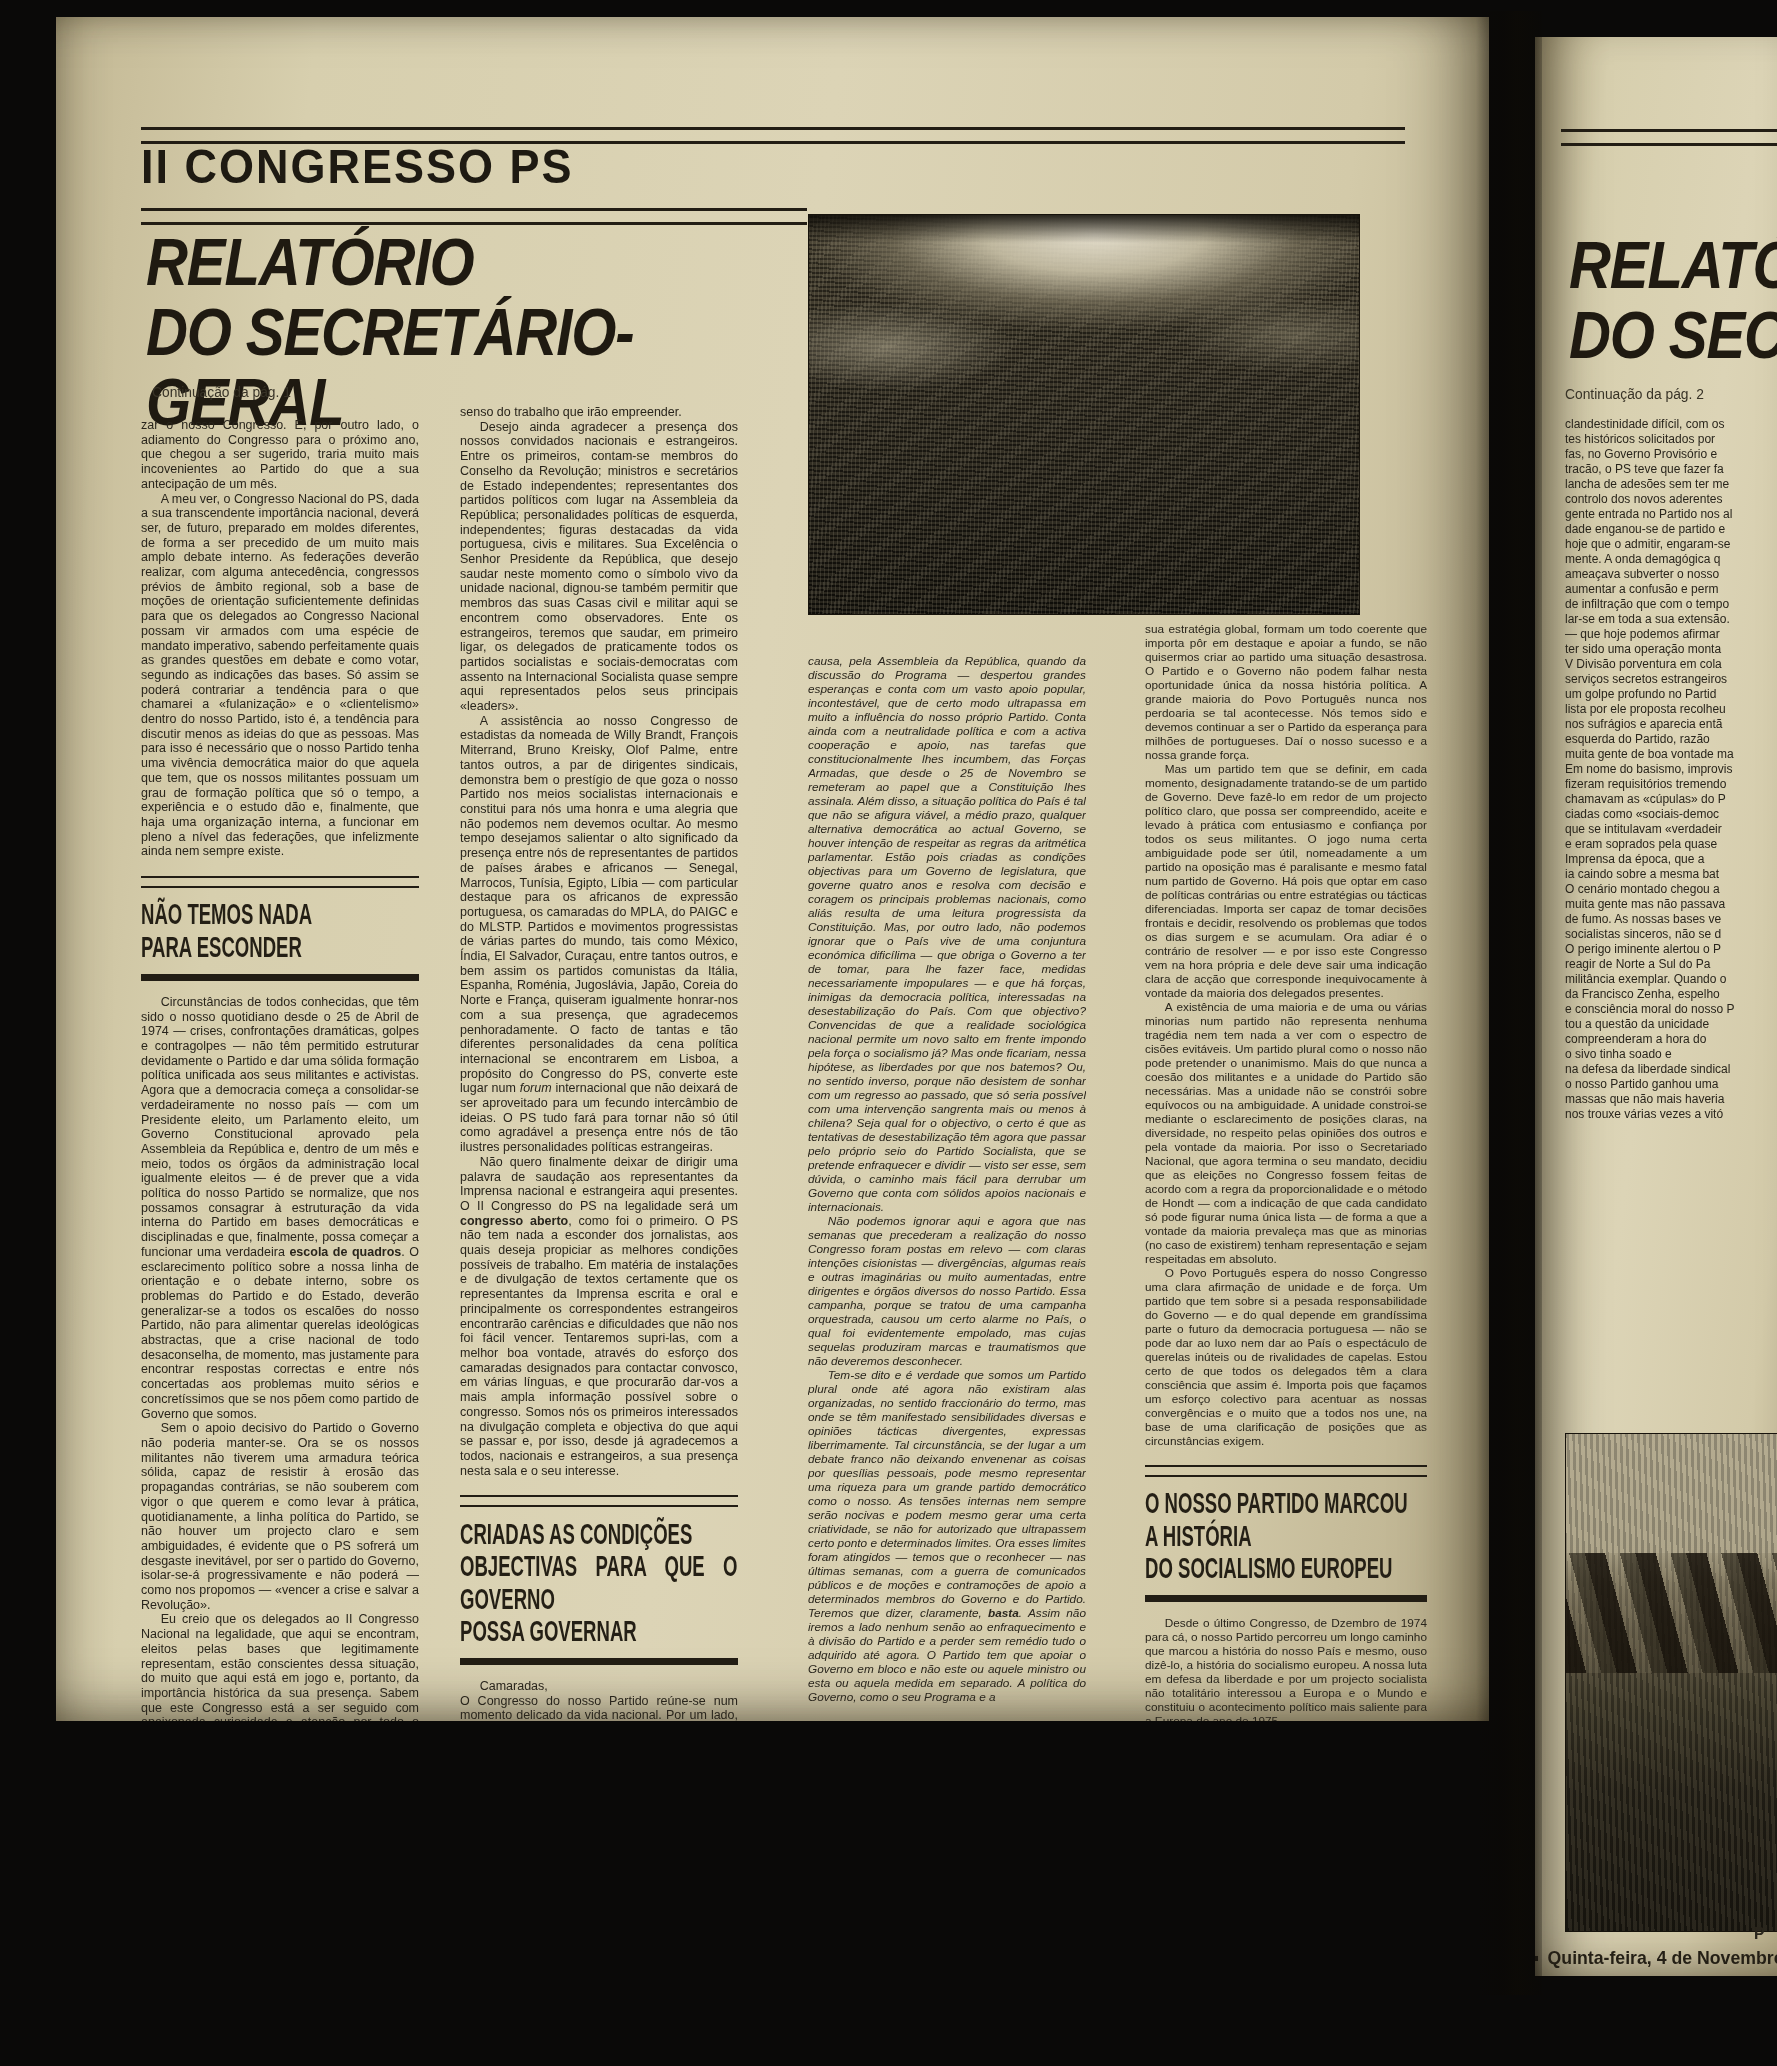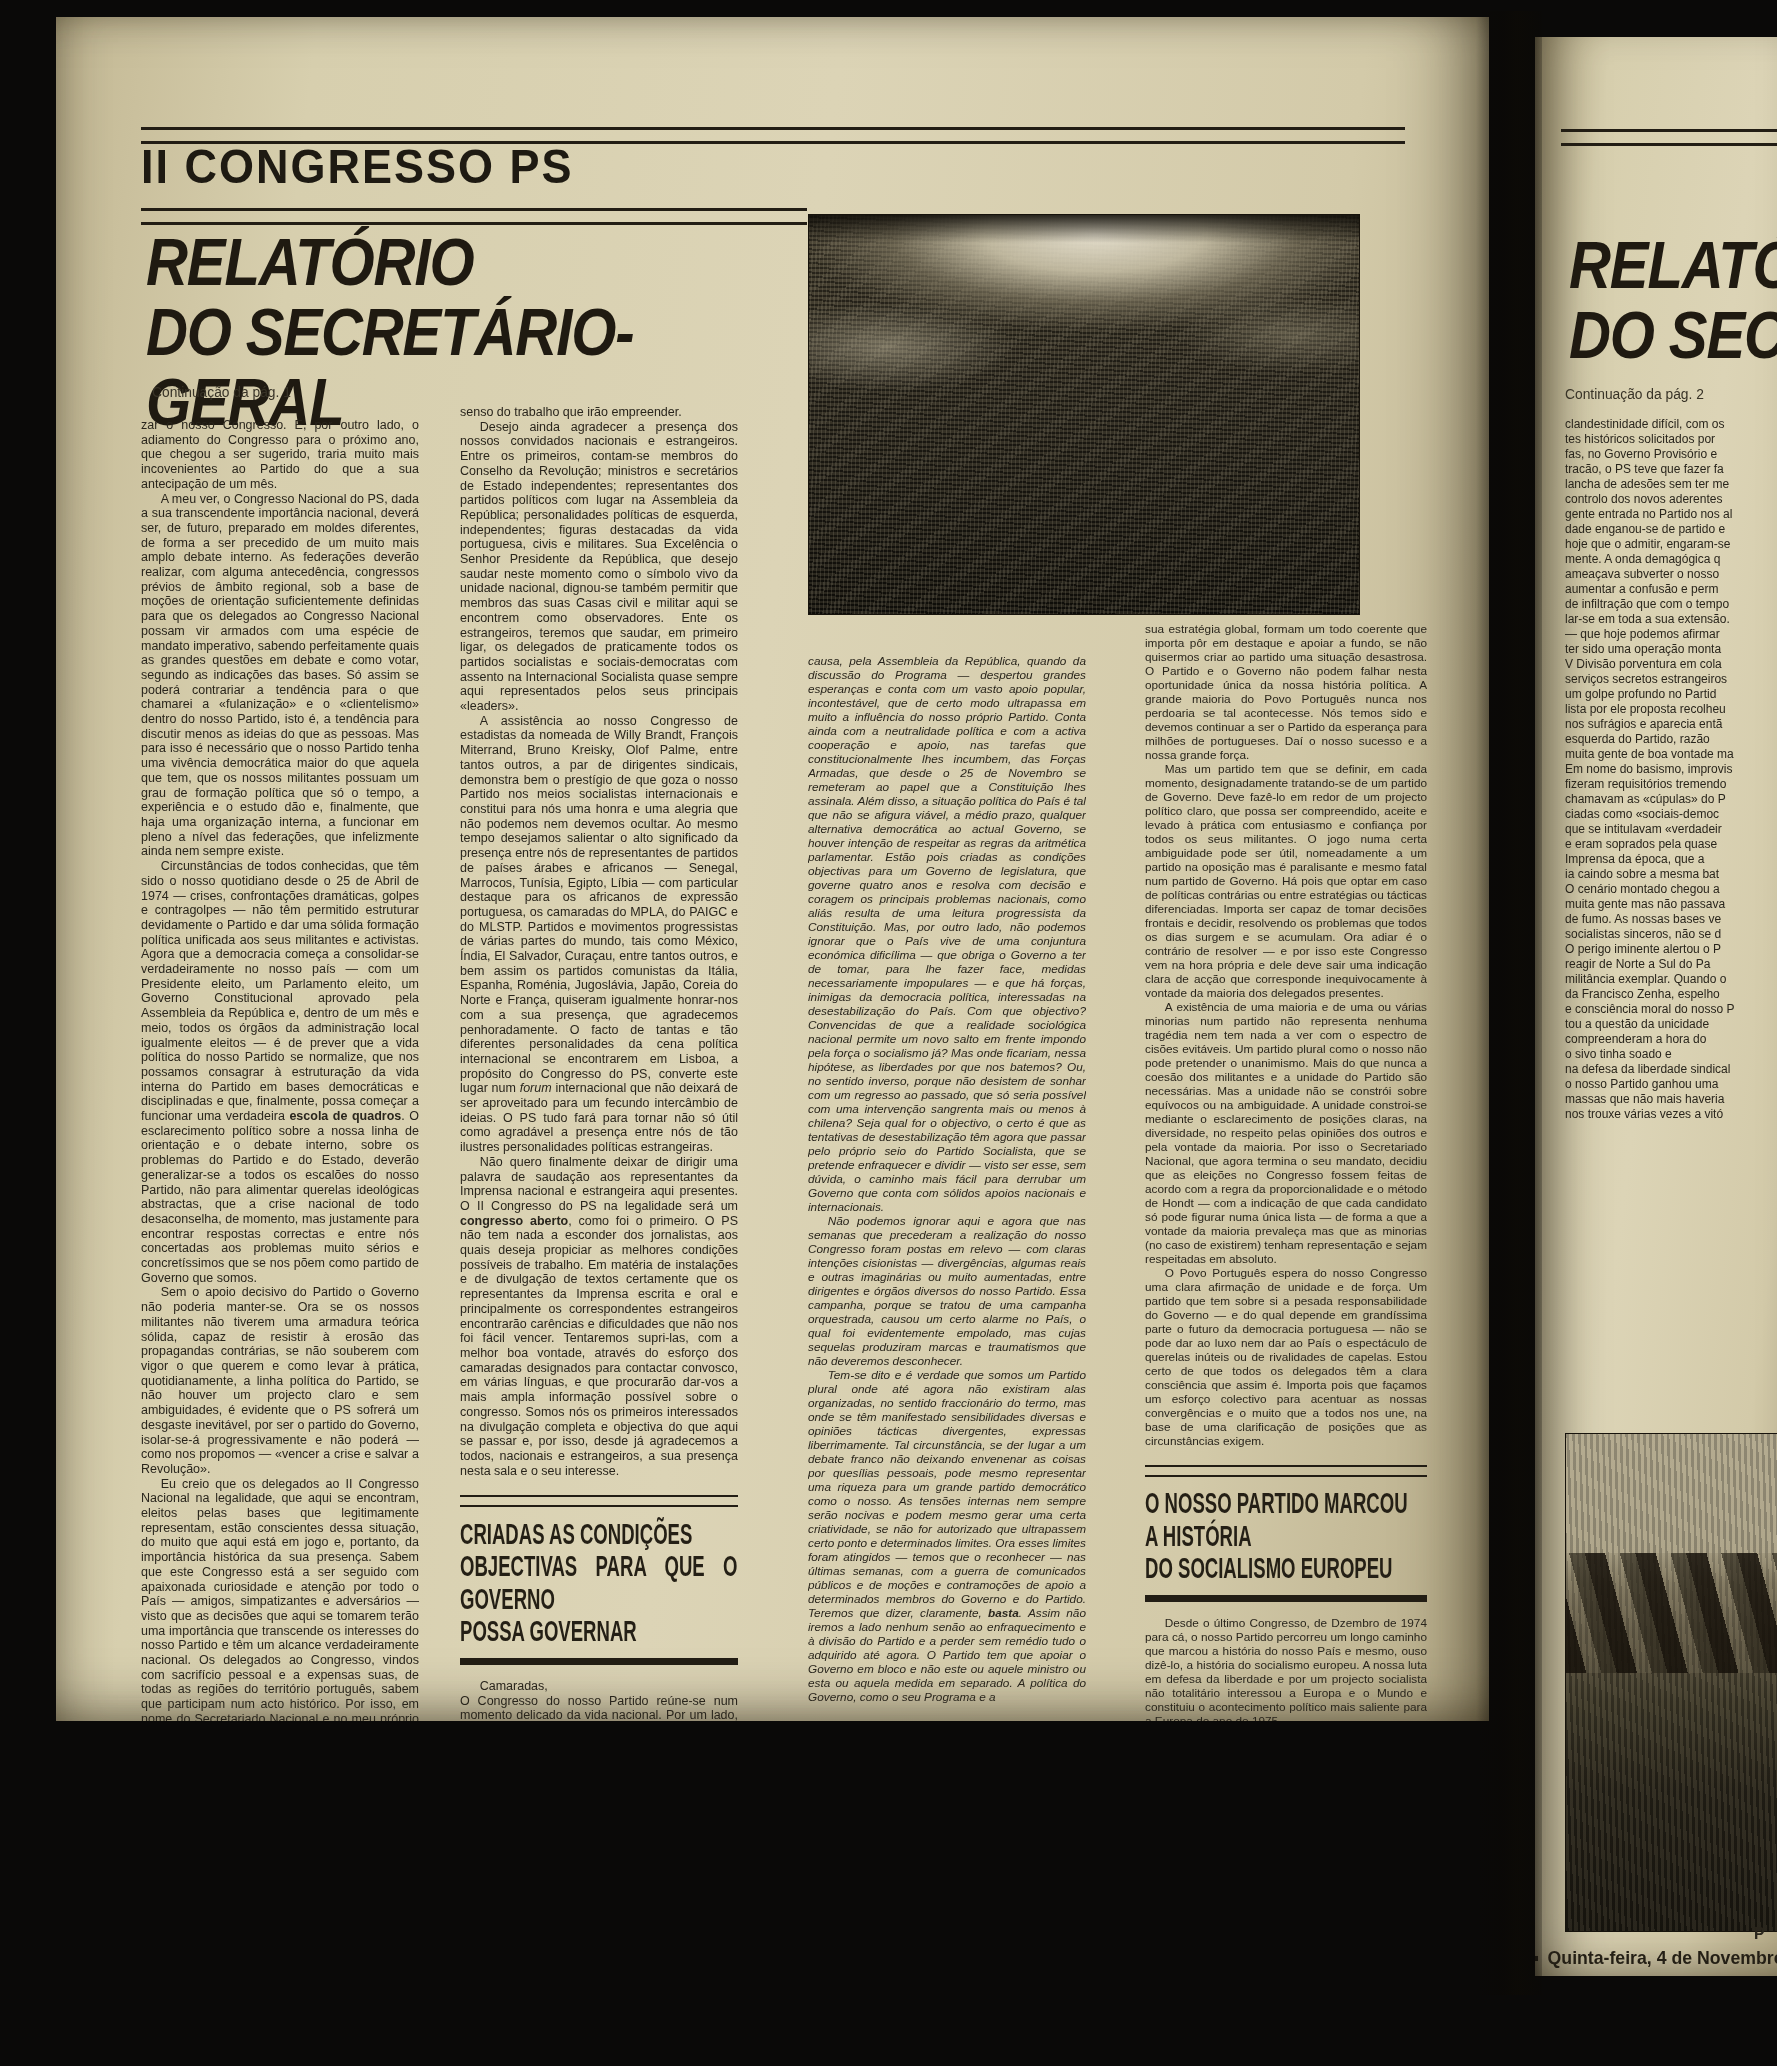--- a/index.html
+++ b/index.html
@@ -91,20 +91,25 @@
 
   <div id="title">RELATÓRIO
 DO SECRETÁRIO-GERAL</div>
   <div id="cont1" class="cont-small">Continuação da pág. 1</div>
 
   <div id="photo-hall" title="Fotografia da sala do congresso com delegados"></div>
 
   <div id="col1" class="col f19">
       <p class="para ni">zar o nosso Congresso. E, por outro lado, o adiamento do Congresso para o próximo ano, que chegou a ser sugerido, traria muito mais incovenientes ao Partido do que a sua antecipação de um mês.</p>
       <p class="para">A meu ver, o Congresso Nacional do PS, dada a sua transcendente importância nacional, deverá ser, de futuro, preparado em moldes diferentes, de forma a ser precedido de um muito mais amplo debate interno. As federações deverão realizar, com alguma antecedência, congressos prévios de âmbito regional, sob a base de moções de orientação suficientemente definidas para que os delegados ao Congresso Nacional possam vir armados com uma espécie de mandato imperativo, sabendo perfeitamente quais as grandes questões em debate e como votar, segundo as indicações das bases. Só assim se poderá contrariar a tendência para o que chamarei a «fulanização» e o «clientelismo» dentro do nosso Partido, isto é, a tendência para discutir menos as ideias do que as pessoas. Mas para isso é necessário que o nosso Partido tenha uma vivência democrática maior do que aquela que tem, que os nossos militantes possuam um grau de formação política que só o tempo, a experiência e o estudo dão e, finalmente, que haja uma organização interna, a funcionar em pleno a nível das federações, que infelizmente ainda nem sempre existe.</p>
+      <div class="sh">
+        <div class="rd"></div>
+        <h3>NÃO TEMOS NADA<br>PARA ESCONDER</h3>
+        <div class="rt"></div>
+      </div>
       <p class="para">Circunstâncias de todos conhecidas, que têm sido o nosso quotidiano desde o 25 de Abril de 1974 — crises, confrontações dramáticas, golpes e contragolpes — não têm permitido estruturar devidamente o Partido e dar uma sólida formação política unificada aos seus militantes e activistas. Agora que a democracia começa a consolidar-se verdadeiramente no nosso país — com um Presidente eleito, um Parlamento eleito, um Governo Constitucional aprovado pela Assembleia da República e, dentro de um mês e meio, todos os órgãos da administração local igualmente eleitos — é de prever que a vida política do nosso Partido se normalize, que nos possamos consagrar à estruturação da vida interna do Partido em bases democráticas e disciplinadas e que, finalmente, possa começar a funcionar uma verdadeira <b>escola de quadros</b>. O esclarecimento político sobre a nossa linha de orientação e o debate interno, sobre os problemas do Partido e do Estado, deverão generalizar-se a todos os escalões do nosso Partido, não para alimentar querelas ideológicas abstractas, que a crise nacional de todo desaconselha, de momento, mas justamente para encontrar respostas correctas e entre nós concertadas aos problemas muito sérios e concretíssimos que se nos põem como partido de Governo que somos.</p>
       <p class="para">Sem o apoio decisivo do Partido o Governo não poderia manter-se. Ora se os nossos militantes não tiverem uma armadura teórica sólida, capaz de resistir à erosão das propagandas contrárias, se não souberem com vigor o que querem e como levar à prática, quotidianamente, a linha política do Partido, se não houver um projecto claro e sem ambiguidades, é evidente que o PS sofrerá um desgaste inevitável, por ser o partido do Governo, isolar-se-á progressivamente e não poderá — como nos propomos — «vencer a crise e salvar a Revolução».</p>
       <p class="para">Eu creio que os delegados ao II Congresso Nacional na legalidade, que aqui se encontram, eleitos pelas bases que legitimamente representam, estão conscientes dessa situação, do muito que aqui está em jogo e, portanto, da importância histórica da sua presença. Sabem que este Congresso está a ser seguido com apaixonada curiosidade e atenção por todo o País — amigos, simpatizantes e adversários — visto que as decisões que aqui se tomarem terão uma importância que transcende os interesses do nosso Partido e têm um alcance verdadeiramente nacional. Os delegados ao Congresso, vindos com sacrifício pessoal e a expensas suas, de todas as regiões do território português, sabem que participam num acto histórico. Por isso, em nome do Secretariado Nacional e no meu próprio — no preciso momento em que depomos os nossos mandatos nas suas mãos — os desejos de saudar, calorosamente, com esperança na fecundidade e no bom</p>
     </div>
   <div id="col2" class="col f19">
       <p class="para ni">senso do trabalho que irão empreender.</p>
       <p class="para">Desejo ainda agradecer a presença dos nossos convidados nacionais e estrangeiros. Entre os primeiros, contam-se membros do Conselho da Revolução; ministros e secretários de Estado independentes; representantes dos partidos políticos com lugar na Assembleia da República; personalidades políticas de esquerda, independentes; figuras destacadas da vida portuguesa, civis e militares. Sua Excelência o Senhor Presidente da República, que desejo saudar neste momento como o símbolo vivo da unidade nacional, dignou-se também permitir que membros das suas Casas civil e militar aqui se encontrem como observadores. Ente os estrangeiros, teremos que saudar, em primeiro ligar, os delegados de praticamente todos os partidos socialistas e sociais-democratas com assento na Internacional Socialista quase sempre aqui representados pelos seus principais «leaders».</p>
       <p class="para">A assistência ao nosso Congresso de estadistas da nomeada de Willy Brandt, François Miterrand, Bruno Kreisky, Olof Palme, entre tantos outros, a par de dirigentes sindicais, demonstra bem o prestígio de que goza o nosso Partido nos meios socialistas internacionais e constitui para nós uma honra e uma alegria que não podemos nem devemos ocultar. Ao mesmo tempo desejamos salientar o alto significado da presença entre nós de representantes de partidos de países árabes e africanos — Senegal, Marrocos, Tunísia, Egipto, Líbia — com particular destaque para os africanos de expressão portuguesa, os camaradas do MPLA, do PAIGC e do MLSTP. Partidos e movimentos progressistas de várias partes do mundo, tais como México, Índia, El Salvador, Curaçau, entre tantos outros, e bem assim os partidos comunistas da Itália, Espanha, Roménia, Jugoslávia, Japão, Coreia do Norte e França, quiseram igualmente honrar-nos com a sua presença, que agradecemos penhoradamente. O facto de tantas e tão diferentes personalidades da cena política internacional se encontrarem em Lisboa, a propósito do Congresso do PS, converte este lugar num <i>forum</i> internacional que não deixará de ser aproveitado para um fecundo intercâmbio de ideias. O PS tudo fará para tornar não só útil como agradável a presença entre nós de tão ilustres personalidades políticas estrangeiras.</p>
       <p class="para">Não quero finalmente deixar de dirigir uma palavra de saudação aos representantes da Imprensa nacional e estrangeira aqui presentes. O II Congresso do PS na legalidade será um <b>congresso aberto</b>, como foi o primeiro. O PS não tem nada a esconder dos jornalistas, aos quais deseja propiciar as melhores condições possíveis de trabalho. Em matéria de instalações e de divulgação de textos certamente que os representantes da Imprensa escrita e oral e principalmente os correspondentes estrangeiros encontrarão carências e dificuldades que não nos foi fácil vencer. Tentaremos supri-las, com a melhor boa vontade, através do esforço dos camaradas designados para contactar convosco, em várias línguas, e que procurarão dar-vos a mais ampla informação possível sobre o congresso. Somos nós os primeiros interessados na divulgação completa e objectiva do que aqui se passar e, por isso, desde já agradecemos a todos, nacionais e estrangeiros, a sua presença nesta sala e o seu interesse.</p>
       <div class="sh">

